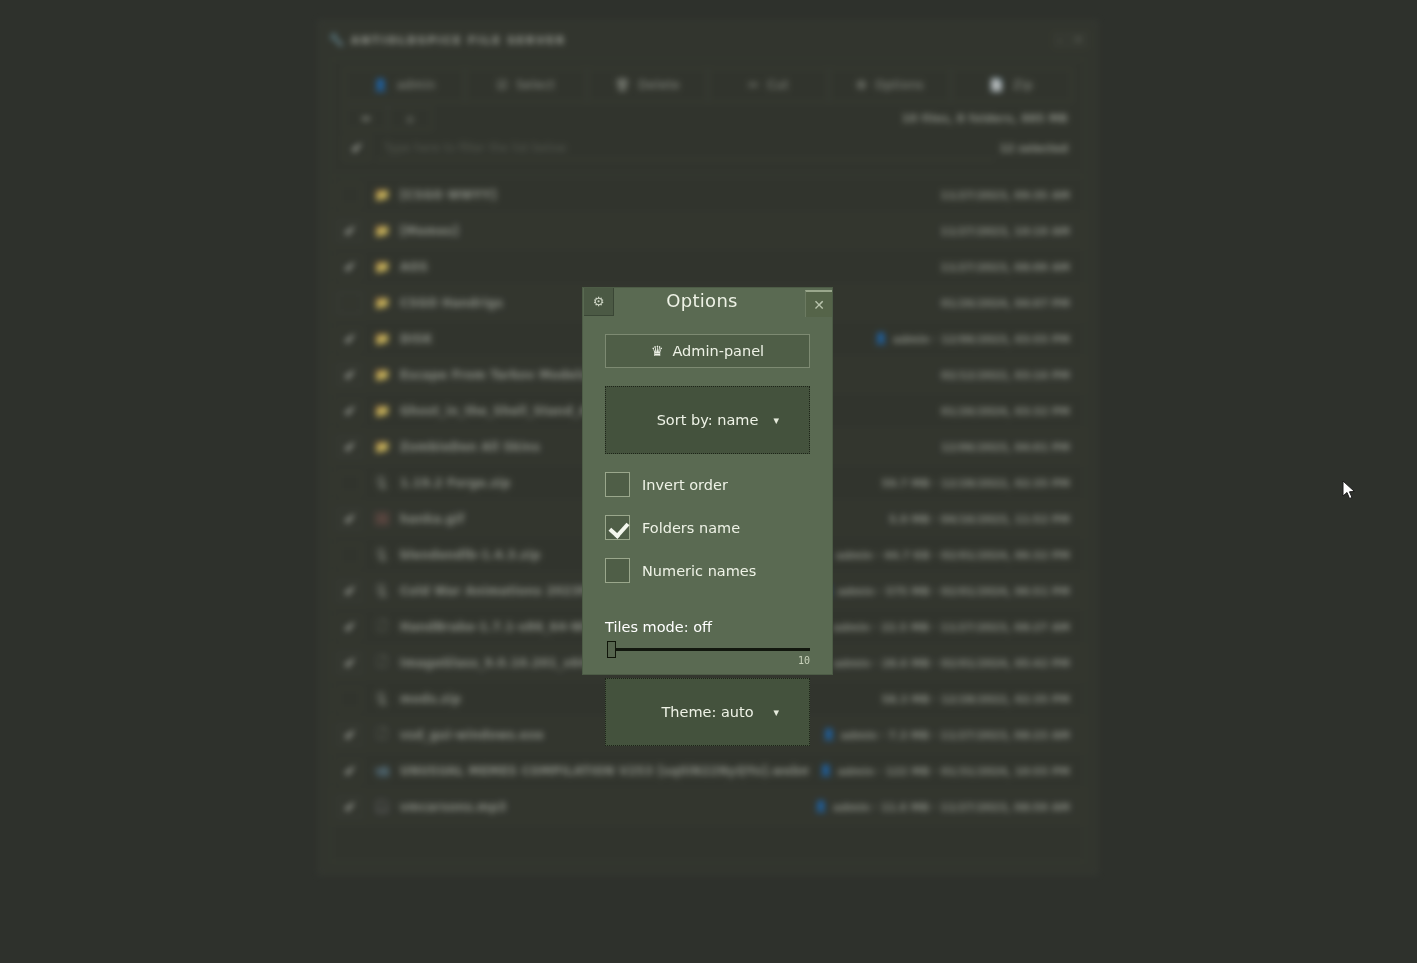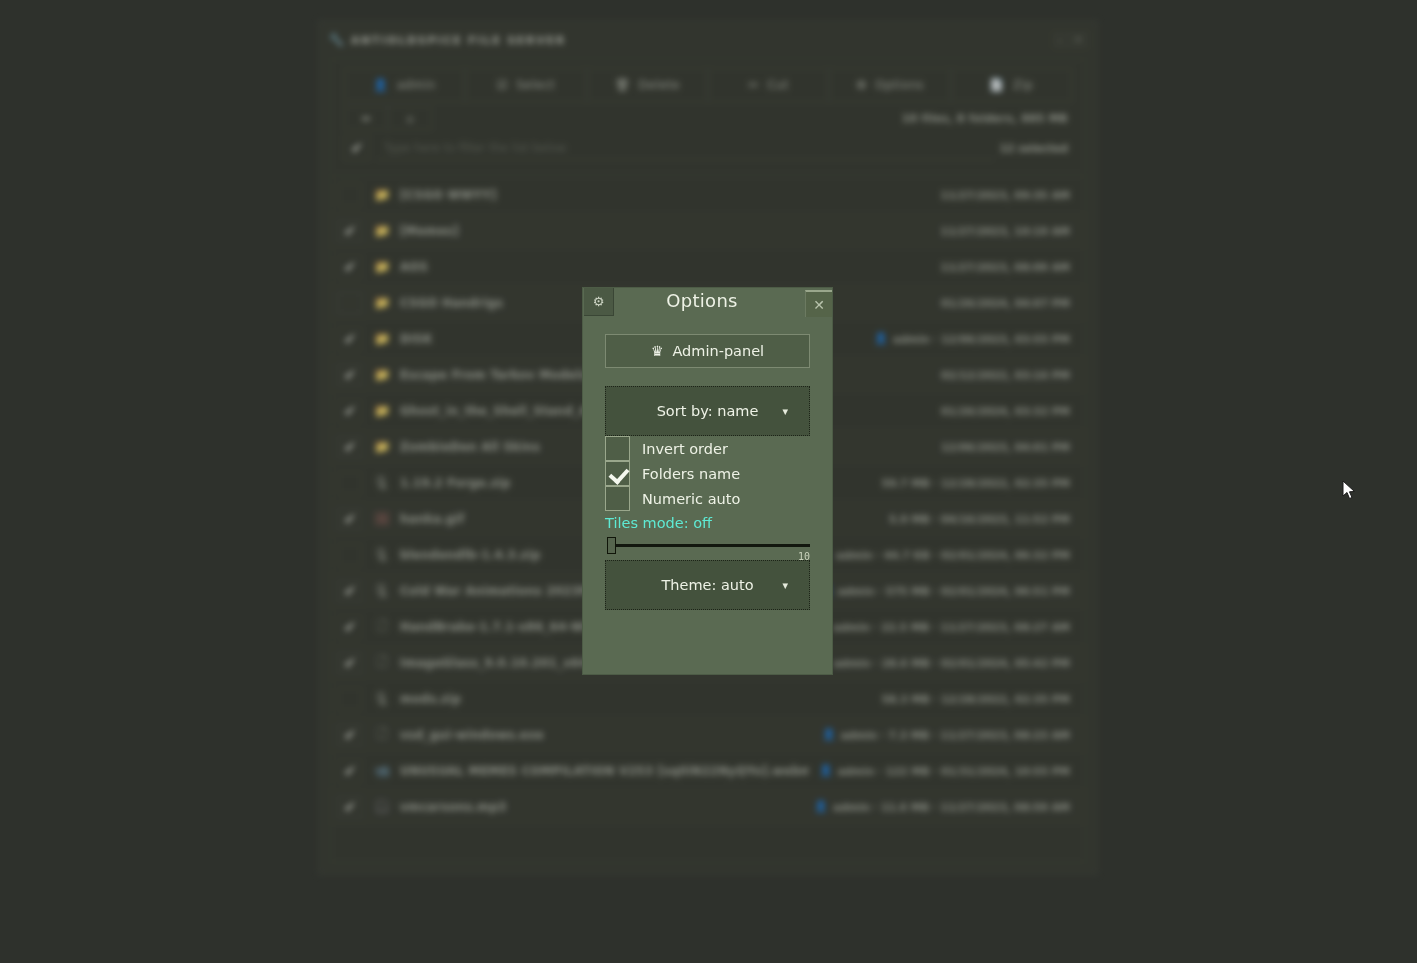--- a/index.html
+++ b/index.html
@@ -229,21 +229,21 @@
     color: #eef2e6;
     font-size: 14.5px;
     display: flex; align-items: center; justify-content: center;
     gap: 9px;
     margin-top: 12px;
   }
   .crown { font-size: 14px; color: #f2f5eb; }
 
   .sel-wrap {
     margin-top: 18px;
-    padding: 11px;
+    padding: 20px;
     border: 1px dotted #1d2418;
     background: #44523d;
   }
   .sel-box {
     height: 26px;
     background: #44523d;
     color: #eef2e6;
     font-size: 14.5px;
     display: flex; align-items: center; justify-content: center;
     position: relative;
@@ -252,20 +252,21 @@
     position: absolute;
     right: 10px; top: 50%;
     transform: translateY(-50%);
     font-size: 11px;
     color: #e6ebdd;
   }
 
   .cb-row {
     display: flex; align-items: center;
     gap: 12px;
+    margin-top: 18px;
   }
   .cb {
     width: 25px; height: 25px;
     border: 1px solid #9aa78c;
     background: #4f5e47;
     flex: none;
     position: relative;
   }
   .cb.checked::after {
     content: "";
@@ -275,23 +276,23 @@
     border: solid #f4f7ee;
     border-width: 0 4px 4px 0;
     transform: rotate(42deg);
   }
   .cb-label {
     color: #eef2e6;
     font-size: 14.5px;
   }
 
   .tiles-label {
-    color: #5eead4;
+    color: #ffffff;
     font-size: 14.5px;
-    margin-top: 4px;
+    margin-top: 36px;
   }
   .slider {
     position: relative;
     margin-top: 7px;
     height: 16px;
   }
   .slider-track {
     position: absolute;
     left: 4px; right: 0; top: 6px;
     height: 3px;
@@ -305,21 +306,21 @@
     border: 1px solid #101509;
   }
   .slider-max {
     position: absolute;
     right: 0; top: 13px;
     color: #c9d2bb;
     font-size: 10px;
     font-family: "DejaVu Sans Mono", "Liberation Mono", monospace;
   }
 
-  .theme-wrap { margin-top: 6px; }
+  .theme-wrap { margin-top: 20px; }
 
   
   #cursor {
     position: absolute;
     left: 1342px; top: 480px;
     width: 14px; height: 20px;
   }
 </style>
 </head>
 <body>
@@ -569,21 +570,21 @@
       <div class="cb-label">Invert order</div>
     </div>
 
     <div class="cb-row">
       <div class="cb checked"></div>
       <div class="cb-label">Folders name</div>
     </div>
 
     <div class="cb-row">
       <div class="cb"></div>
-      <div class="cb-label">Numeric auto</div>
+      <div class="cb-label">Numeric names</div>
     </div>
 
     <div class="tiles-label">Tiles mode: off</div>
     <div class="slider">
       <div class="slider-track"></div>
       <div class="slider-thumb"></div>
       <div class="slider-max">10</div>
     </div>
 
     <div class="sel-wrap theme-wrap">

